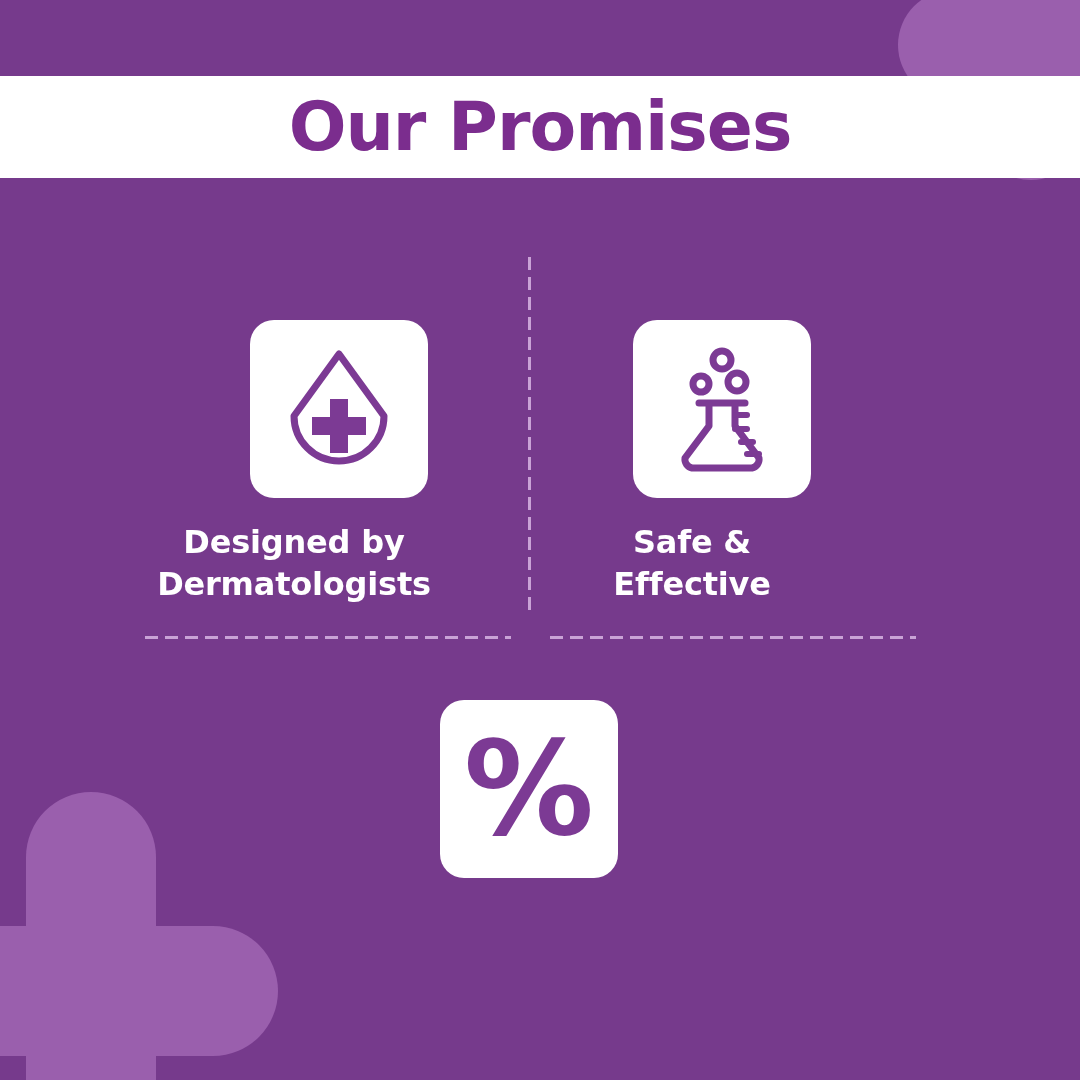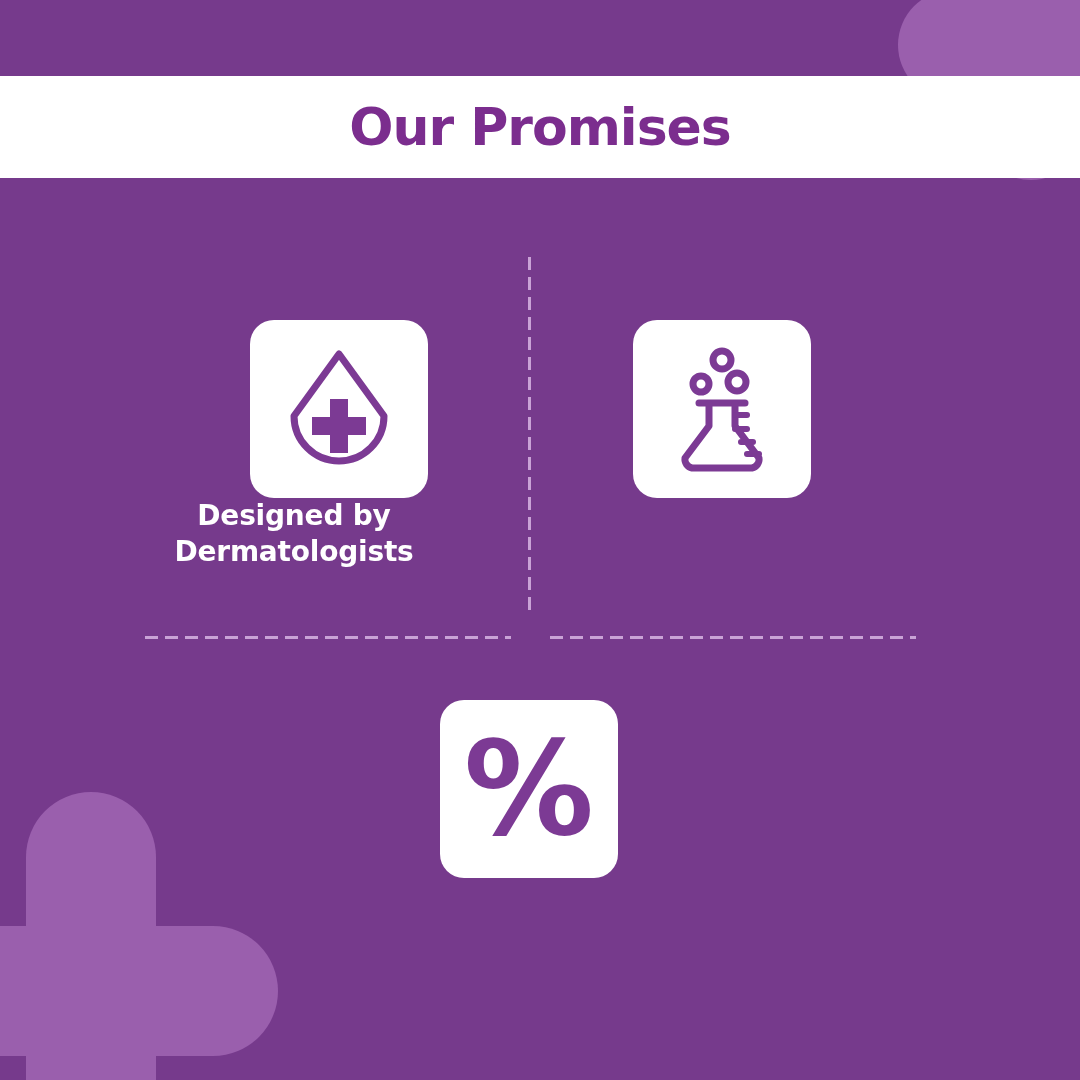--- a/index.html
+++ b/index.html
@@ -45,21 +45,21 @@
     width: 1080px;
     height: 102px;
     background: #ffffff;
     display: flex;
     align-items: center;
     justify-content: center;
     z-index: 5;
   }
   #page-title {
     color: #7b2d8e;
-    font-size: 52px;
+    font-size: 68px;
     font-weight: 700;
     letter-spacing: -1px;
     line-height: 1;
     font-family: "DejaVu Sans", "Liberation Sans", sans-serif;
   }
 
   
   .promise {
     position: absolute;
     display: flex;
@@ -70,22 +70,23 @@
   .card {
     width: 178px;
     height: 178px;
     background: #ffffff;
     border-radius: 24px;
     display: flex;
     align-items: center;
     justify-content: center;
   }
   .p-label {
+    margin-top: 24px;
     color: #ffffff;
-    font-size: 28px;
+    font-size: 32px;
     font-weight: 700;
     line-height: 1.3;
     text-align: center;
     letter-spacing: -0.2px;
     white-space: pre-line;
     font-family: "DejaVu Sans", "Liberation Sans", sans-serif;
   }
 
   #promise-0 { left: 249px; top: 320px; width: 180px; }
   #promise-1 { left: 632px; top: 320px; width: 180px; }
@@ -174,20 +175,22 @@
         <line x1="42" y1="59" x2="88" y2="59" stroke="#7c3a94" stroke-width="7" stroke-linecap="round"></line>
 
         <path d="M52 60 L52 82 L28 114 A9 9 0 0 0 35 124 L95 124 A9 9 0 0 0 102 114 L78 82 L78 60" fill="none" stroke="#7c3a94" stroke-width="7" stroke-linejoin="round" stroke-linecap="round"></path>
 
         <line x1="78" y1="71" x2="90" y2="71" stroke="#7c3a94" stroke-width="6" stroke-linecap="round"></line>
         <line x1="78" y1="85" x2="90" y2="85" stroke="#7c3a94" stroke-width="6" stroke-linecap="round"></line>
         <line x1="84" y1="98" x2="96" y2="98" stroke="#7c3a94" stroke-width="6" stroke-linecap="round"></line>
         <line x1="90" y1="110" x2="102" y2="110" stroke="#7c3a94" stroke-width="6" stroke-linecap="round"></line>
       </svg>
     </div>
+    <div class="p-label">Safe &amp;
+Effective</div>
   </div>
 
   <div class="promise" id="promise-2">
     <div class="card">
       <span class="pct-glyph">%</span>
     </div>
   </div>
 
 </div>
 

